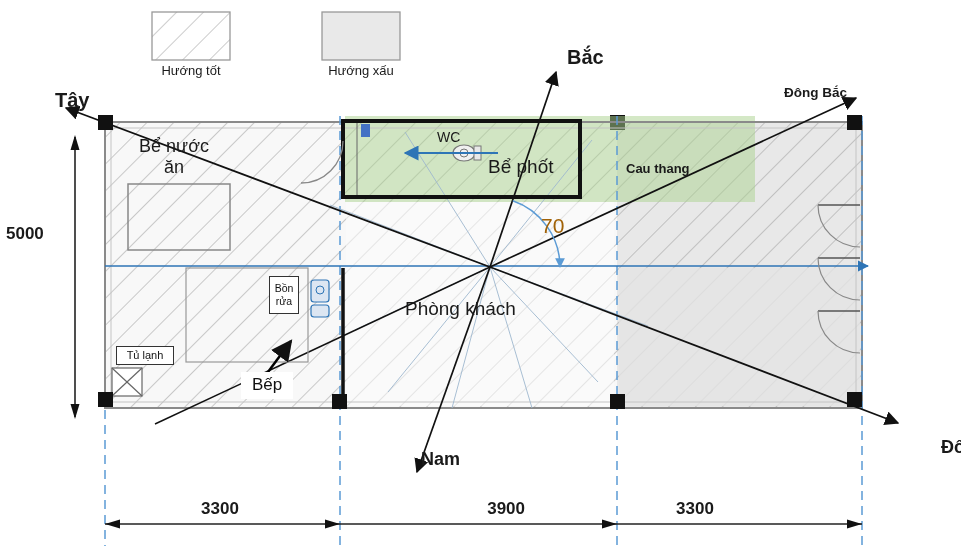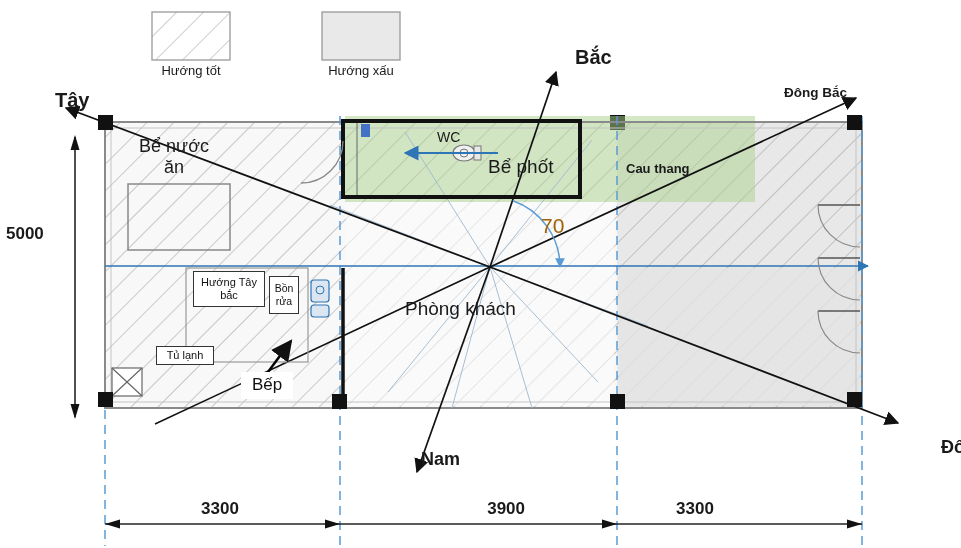--- a/index.html
+++ b/index.html
@@ -158,35 +158,34 @@
       <path d="M340,524 L325,519.5 L325,528.5 z" fill="#111"></path>
       <path d="M617,524 L602,519.5 L602,528.5 z" fill="#111"></path>
       <path d="M862,524 L847,519.5 L847,528.5 z" fill="#111"></path>
     </g>
   </svg>
 
   <div class="lbl ctr" style="left:150px; top:64px; width:82px; font-size:13px;">Hướng tốt</div>
   <div class="lbl ctr" style="left:320px; top:64px; width:82px; font-size:13px;">Hướng xấu</div>
 
   <div class="lbl b" style="left:55px;  top:89px;  font-size:20px;">Tây</div>
-  <div class="lbl b" style="left:567px; top:46px;  font-size:20px;margin-left:8px;">Bắc</div>
+  <div class="lbl b" style="left:567px; top:46px;  font-size:20px;">Bắc</div>
   <div class="lbl b" style="left:784px; top:85px;  font-size:13.5px;">Đông Bắc</div>
   <div class="lbl b" style="left:941px; top:437px; font-size:18px;">Đông</div>
   <div class="lbl b" style="left:421px; top:449px; font-size:18px;">Nam</div>
   <div class="lbl blue" style="left:541px; top:214px; font-size:21px;">70</div>
 
   <div class="lbl ctr" style="left:130px; top:136px; width:88px; font-size:18px;">Bể nước ăn</div>
   <div class="lbl" style="left:437px; top:129px; font-size:14px;">WC</div>
   <div class="lbl" style="left:488px; top:156px; font-size:19px;">Bể phốt</div>
   <div class="lbl b" style="left:626px; top:162px; font-size:13px;">Cau thang</div>
   <div class="lbl" style="left:405px; top:298px; font-size:19px;">Phòng khách</div>
 
-  <div class="box" style="left:193px; top:271px; width:72px; height:36px; font-size:11px;">Hướng Tây bắc</div>
   <div class="box" style="left:269px; top:276px; width:30px; height:38px; font-size:10.5px;">Bồn rửa</div>
-  <div class="box" style="left:116px; top:346px; width:58px; height:19px; font-size:11px;margin-left:40px;">Tủ lạnh</div>
+  <div class="box" style="left:116px; top:346px; width:58px; height:19px; font-size:11px;">Tủ lạnh</div>
   <div class="box nob" style="left:241px; top:372px; width:52px; height:27px; font-size:17px;">Bếp</div>
 
   <div class="lbl b" style="left:6px; top:224px; font-size:17px;">5000</div>
   <div class="lbl b ctr" style="left:165px; top:499px; width:110px; font-size:17px;">3300</div>
   <div class="lbl b ctr" style="left:415px; top:499px; width:110px; font-size:17px;text-align:right;">3900</div>
   <div class="lbl b ctr" style="left:640px; top:499px; width:110px; font-size:17px;">3300</div>
 
 </div>
 
 </body></html>

